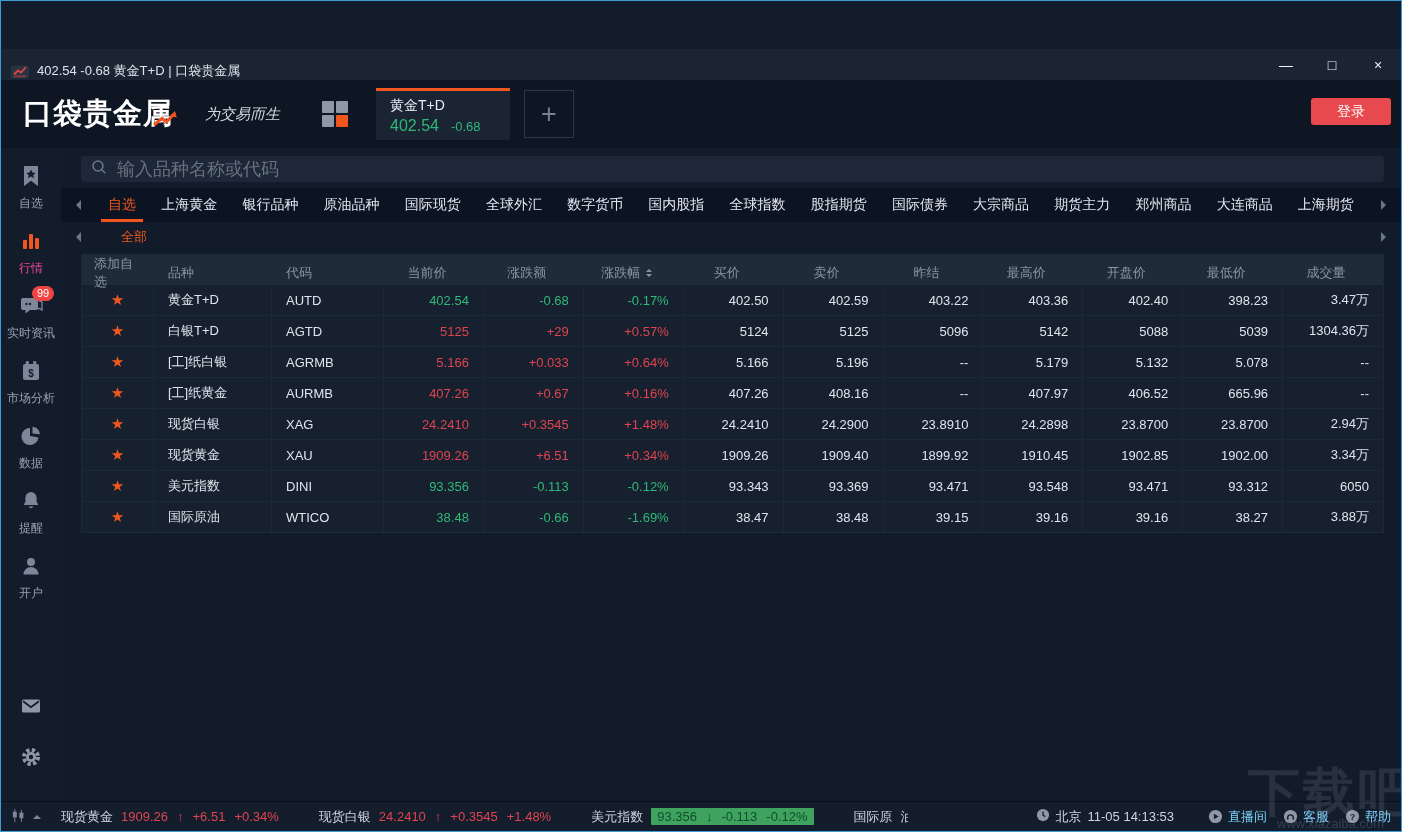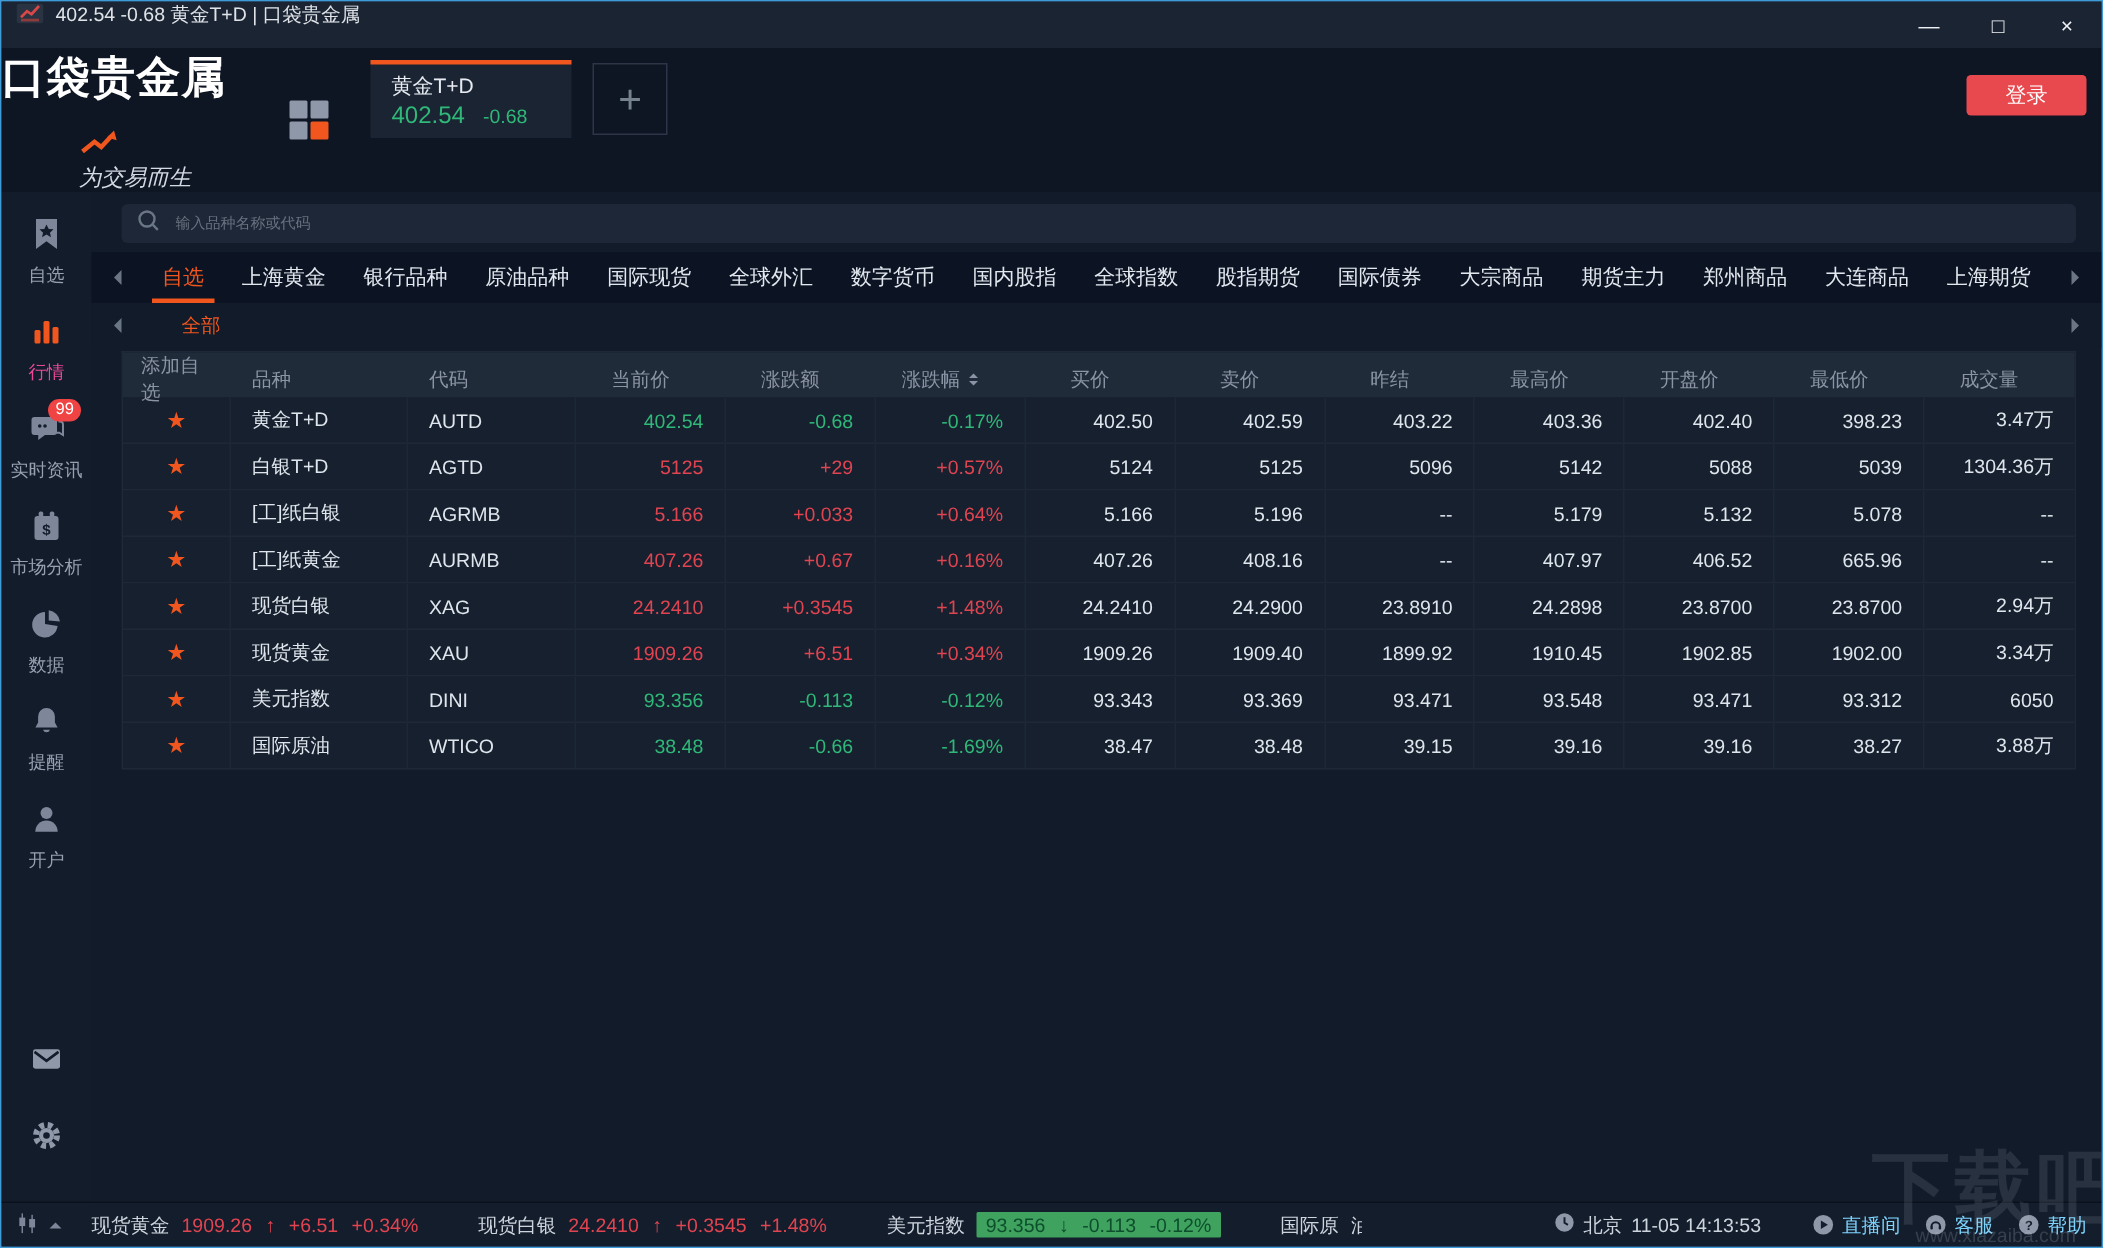--- a/index.html
+++ b/index.html
@@ -11,27 +11,27 @@
     -webkit-font-smoothing:antialiased;
   }
   .window {
     width:1402px; height:832px;
     border:1px solid #3f9bd8;
     background:#131c2b;
     display:flex; flex-direction:column;
     position:relative; overflow:hidden;
   }
   
-  .titlebar { flex:0 0 31px; background:#1b2433; display:flex; align-items:flex-start; color:#dfe3e8; font-size:13px; }
+  .titlebar { flex:0 0 31px; background:#1b2433; display:flex; align-items:flex-end; color:#dfe3e8; font-size:13px;margin-top:48px; }
   .titlebar-icon { margin:0 8px 0 10px; display:flex; }
   .win-controls { margin-left:auto; display:flex; height:100%; }
   .win-btn { width:46px; display:flex; align-items:center; justify-content:center; color:#eef1f5; font-size:14px; cursor:default; }
   
   .header { flex:0 0 68px; background:#0e1523; display:flex; align-items:center; position:relative; }
-  .logo-block { display:flex; align-items:center;flex-direction:column; }
+  .logo-block { margin-left:22px; display:flex; align-items:center; }
   .logo-text { color:#ffffff; font-size:29px; font-weight:bold; letter-spacing:1px; }
   .logo-arrow { margin-left:-20px; margin-top:14px; }
   .tagline { color:#d3dae3; font-size:15px; font-style:italic; font-family:"DejaVu Serif", serif; margin-left:28px; }
   .grid-icon { margin-left:42px; display:grid; grid-template-columns:12px 12px; grid-template-rows:12px 12px; gap:2px; }
   .grid-icon span { background:#8e98a8; border-radius:1px; }
   .grid-icon span.orange { background:#f0561d; }
   .inst-tab { margin-left:28px; align-self:flex-start; margin-top:8px; width:134px; height:52px; background:#1a2433; border-top:3px solid #f0561d; padding:6px 0 0 14px; }
   .inst-name { color:#e8ecf2; font-size:14px; }
   .inst-vals { margin-top:2px; display:flex; align-items:baseline; }
   .inst-price { color:#2fb878; font-size:16px; }
@@ -48,21 +48,21 @@
   .side-label { font-size:12px; color:#96a0b0; white-space:nowrap; }
   .side-item.active .side-icon { color:#f0561d; }
   .side-item.active .side-label { color:#ec4899; }
   .side-badge { position:absolute; top:-8px; left:13px; background:#f04343; color:#fff; font-size:11px; line-height:13px; border-radius:9px; padding:1px 5px; }
   .sidebar-bottom { margin-top:auto; display:flex; flex-direction:column; gap:27px; margin-bottom:32px; }
   .bottom-icon { width:24px; height:24px; color:#8e98a8; }
   
   .main { flex:1; display:flex; flex-direction:column; background:#121b2a; min-width:0; }
   .search-row { padding:8px 17px 6px 20px; }
   .search-box { height:26px; background:#1d2737; border-radius:4px; display:flex; align-items:center; padding:0 10px; color:#6b7685; }
-  .search-input { background:transparent; border:none; outline:none; color:#dfe5ec; font-size:10px; margin-left:8px; flex:1; }
+  .search-input { background:transparent; border:none; outline:none; color:#dfe5ec; font-size:18px; margin-left:8px; flex:1; }
   .search-input::placeholder { color:#67717f; }
   .nav-row { height:34px; background:#0c1424; display:flex; align-items:center; padding:0 10px; }
   .chev { width:0; height:0; border:5px solid transparent; }
   .chev-left { border-right-color:#6b7685; margin-right:4px; }
   .chev-right { border-left-color:#6b7685; margin-left:4px; }
   .nav-tabs { display:flex; flex:1; justify-content:space-between; padding:0 16px; height:100%; }
   .nav-tab { display:flex; align-items:center; color:#e3e8ef; font-size:14px; padding:0 7px; height:100%; cursor:pointer; }
   .nav-tab.active { color:#f0561d; box-shadow:inset 0 -3px 0 #f0561d; }
   .subtab-row { height:30px; display:flex; align-items:center; padding:0 10px; background:#121b2a; }
   .subtab { color:#f0561d; font-size:13px; margin-left:36px; cursor:pointer; }

